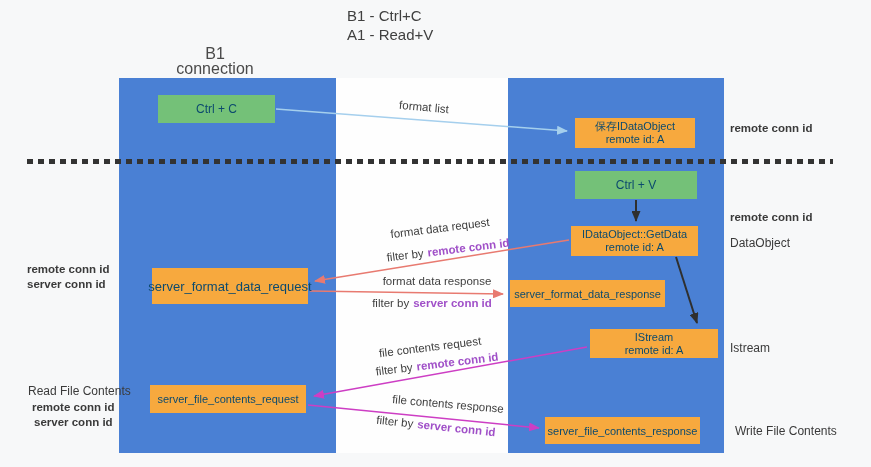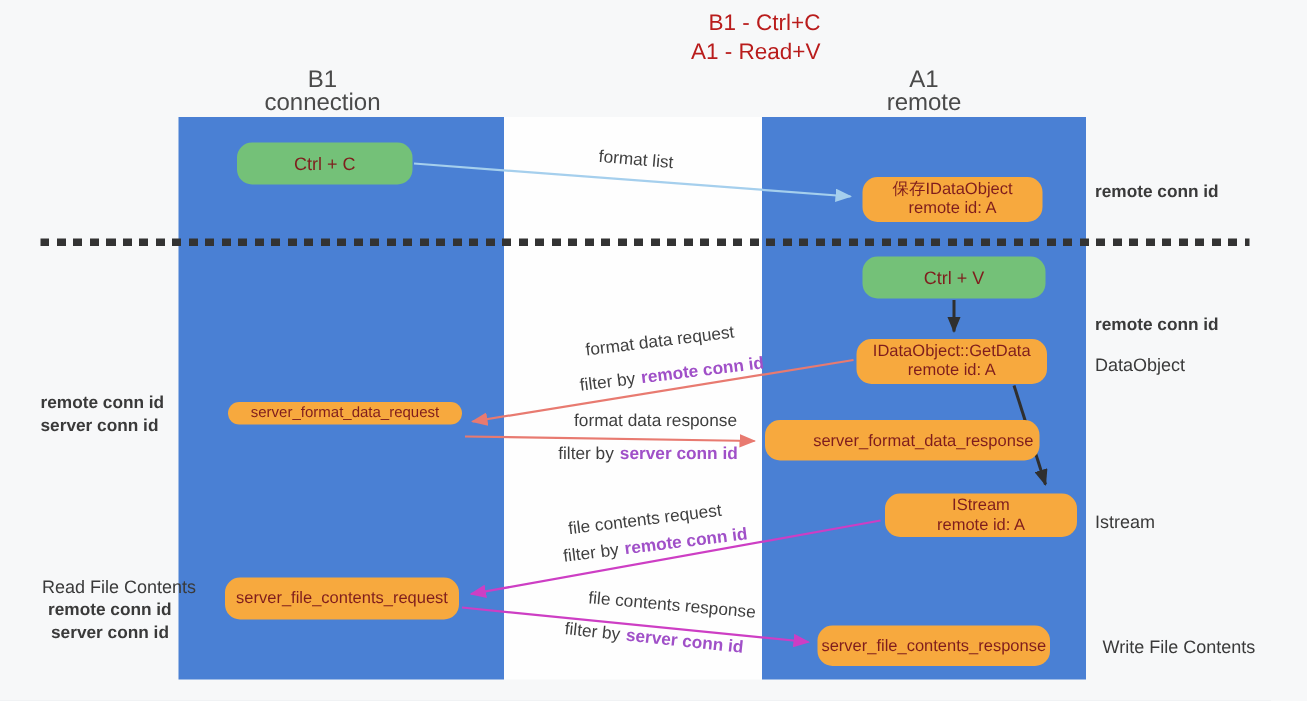--- a/index.html
+++ b/index.html
@@ -5,38 +5,38 @@
   html,body{margin:0;padding:0;background:#eceef0;}
   .stage{
     position:relative;width:871px;height:467px;overflow:hidden;
     background:#f7f8f9;
     font-family:"Liberation Sans",sans-serif;
   }
   .band{position:absolute;left:336px;top:78px;width:172px;height:375px;background:#fefefe;}
   .col{position:absolute;top:78px;height:375px;background:var(--lifeline-blue,#4a80d4);}
   .col-left{left:119px;width:217px;}
   .col-right{left:508px;width:216px;}
-  .title{position:absolute;left:347px;top:6px;width:200px;text-align:right;
-         font-size:15px;line-height:19px;color:#b91c1c;}
+  .title{position:absolute;left:347px;top:6px;width:200px;text-align:left;
+         font-size:15px;line-height:19px;color:#404040;}
   .lifeline-hdr{position:absolute;top:46px;width:130px;text-align:center;
                 font-size:16px;line-height:15px;color:#4a4a4a;}
   .hdr-left{left:150px;}
   .hdr-right{left:551px;}
   .divider{position:absolute;left:27px;top:159px;width:806px;height:5px;
            background:repeating-linear-gradient(90deg,#333 0,#333 6px,transparent 6px,transparent 11px);}
   .node{position:absolute;display:flex;flex-direction:column;align-items:center;
-        justify-content:center;color:#7f1d1d;text-align:center;white-space:nowrap;border-radius:10px;}
+        justify-content:center;color:#0c4a6e;text-align:center;white-space:nowrap;}
   .orange{background:var(--node-orange,#f7a93e);}
   .green{background:var(--node-green,#74c178);}
   #node-ctrl-c{left:158px;top:95px;width:117px;height:28px;font-size:12px;}
   #node-save{left:575px;top:118px;width:120px;height:30px;font-size:11px;line-height:13px;text-align:center;}
   #node-ctrl-v{left:575px;top:171px;width:122px;height:28px;font-size:12px;}
   #node-getdata{left:571px;top:226px;width:127px;height:30px;font-size:11px;line-height:13px;}
-  #node-sfd-req{left:152px;top:268px;width:156px;height:15px;font-size:10px;justify-content:center;}
-  #node-sfd-resp{left:510px;top:280px;width:155px;height:27px;font-size:11px;padding-left:28px;}
+  #node-sfd-req{left:152px;top:268px;width:156px;height:36px;font-size:13px;justify-content:center;}
+  #node-sfd-resp{left:510px;top:280px;width:155px;height:27px;font-size:11px;}
   #node-istream{left:590px;top:329px;width:128px;height:29px;font-size:11px;line-height:13px;}
   #node-sfc-req{left:150px;top:385px;width:156px;height:28px;font-size:11px;}
   #node-sfc-resp{left:545px;top:417px;width:155px;height:27px;font-size:11px;}
   .alabel{position:absolute;font-size:11.5px;color:#3f3f3f;white-space:nowrap;}
   .purple{color:var(--label-purple,#a050c8);font-weight:bold;}
   .greentxt{color:var(--label-green,#67bd6d);font-weight:bold;}
   .filter-prefix{margin-right:4px;}
   #al-format-list{left:424px;top:107px;transform:translate(-50%,-50%) rotate(5deg);}
   #al-fdr{left:440px;top:228px;transform:translate(-50%,-50%) rotate(-7deg);}
   #al-fb1{left:448px;top:250px;transform:translate(-50%,-50%) rotate(-7deg);}
@@ -76,24 +76,20 @@
   <div class="band"></div>
 
   <div class="title">
     <div>B1 - Ctrl+C</div>
     <div>A1 - Read+V</div>
   </div>
 
   <div class="lifeline-hdr hdr-left">
     <div>B1</div>
     <div>connection</div>
-  </div>
-  <div class="lifeline-hdr hdr-right">
-    <div>A1</div>
-    <div>remote</div>
   </div>
 
   <div class="col col-left"></div>
   <div class="col col-right"></div>
 
   <div class="divider"></div>
 
   <svg class="arrows" width="871" height="467" viewBox="0 0 871 467">
     <defs>
       <marker id="mblue" markerUnits="userSpaceOnUse" markerWidth="11" markerHeight="9" refX="10" refY="4.5" orient="auto">

